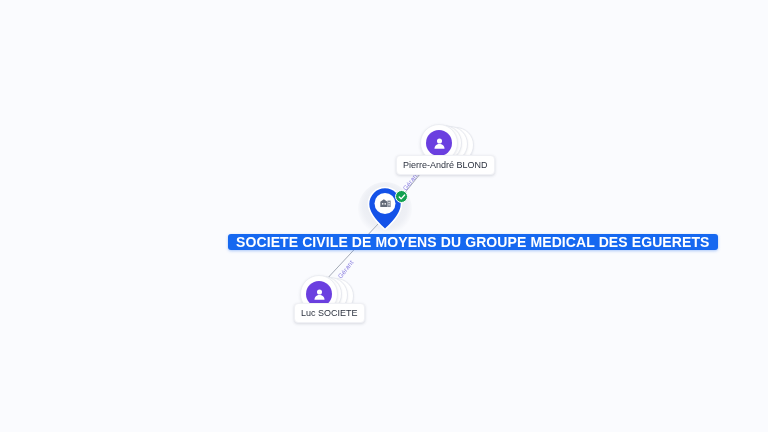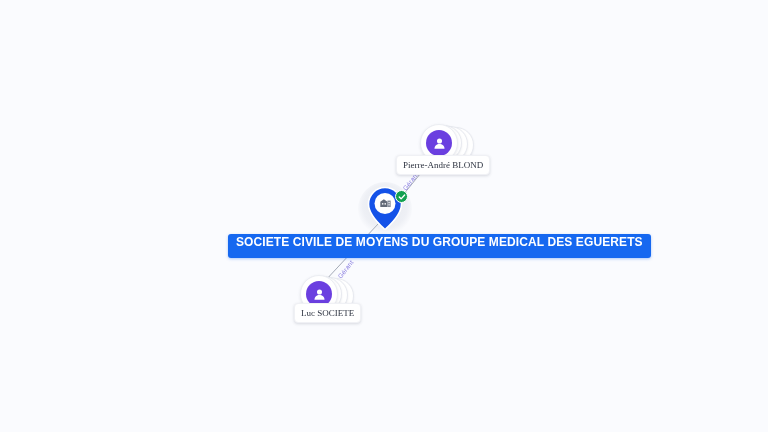--- a/index.html
+++ b/index.html
@@ -77,26 +77,26 @@
     justify-content: center;
     z-index: 3;
   }
   .pin-badge svg { display: block; }
 
   
   #company-label {
     position: absolute;
     left: 228px;
     top: 234px;
-    height: 24px;
+    height: 16px;
     line-height: 16px;
     padding: 0 8px;
     background: #1668f0;
     color: #ffffff;
-    font-size: 12px;
+    font-size: 14px;
     font-weight: 700;
     letter-spacing: 0.1px;
     border-radius: 3px;
     white-space: nowrap;
     box-shadow: 0 1px 3px rgba(22,104,240,0.35);
     z-index: 6;
     font-family: "Liberation Sans", sans-serif;
   }
 
   
@@ -154,21 +154,21 @@
     position: absolute;
     background: #ffffff;
     color: #2d3340;
     font-size: 9px;
     line-height: 14px;
     padding: 2px 6px;
     border-radius: 4px;
     white-space: nowrap;
     box-shadow: 0 1px 3px rgba(60,66,87,0.18);
     border: 1px solid #f0f1f5;
-    font-family: Liberation Serif, serif;
+    font-family: Liberation Sans, sans-serif;
     z-index: 5;
   }
 
   
   #person-node-0 { left: 418px; top: 117px; }
   #person-label-0 { left: 396px; top: 155px; }
 
   #person-node-1 { left: 298px; top: 268px; }
   #person-label-1 { left: 294px; top: 303px; }
 </style>

